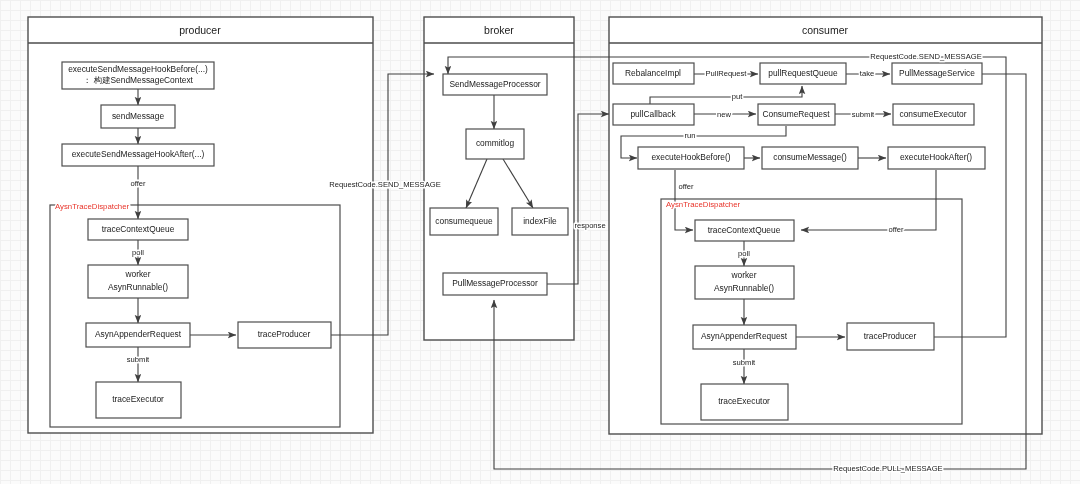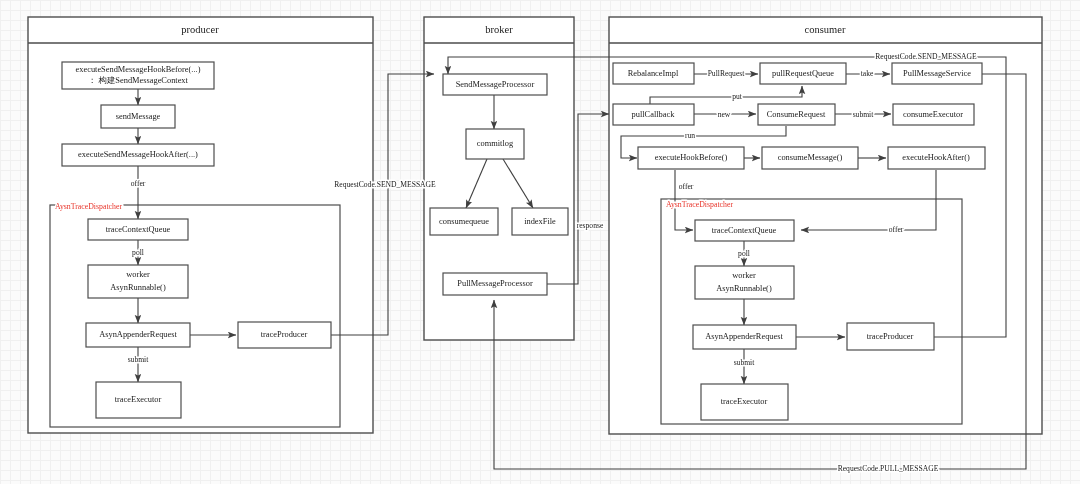--- a/index.html
+++ b/index.html
@@ -8,21 +8,21 @@
     background-color:#fbfbfb;
     background-image:
       linear-gradient(to right, #f0f0f0 1px, transparent 1px),
       linear-gradient(to bottom, #f0f0f0 1px, transparent 1px),
       linear-gradient(to right, #e6e6e6 1px, transparent 1px),
       linear-gradient(to bottom, #e6e6e6 1px, transparent 1px);
     background-size: 10px 10px, 10px 10px, 50px 50px, 50px 50px;
     background-position: 0 0, 0 0, 0 0, 0 0;
     font-family:"Liberation Sans", sans-serif;
   }
-  #stage{position:relative;width:908px;height:484px;font-family:Liberation Serif, serif;}
+  #stage{position:relative;width:908px;height:484px;}
   svg{position:absolute;top:0;left:0;width:1080px;height:484px;}
   .lane{fill:#ffffff;stroke:#4d4d4d;stroke-width:1.4;}
   .lane-hdr-line{stroke:#4d4d4d;stroke-width:1.4;}
   .group-box{fill:none;stroke:#4d4d4d;stroke-width:1.2;}
   .nbox{fill:#ffffff;stroke:#4d4d4d;stroke-width:1.2;}
   .edge{fill:none;stroke:#3f3f3f;stroke-width:1.1;}
   .lane-title{font-size:10.5px;fill:#1a1a1a;text-anchor:middle;dominant-baseline:middle;}
   .nlabel{font-size:8.4px;fill:#1a1a1a;text-anchor:middle;dominant-baseline:middle;}
   .elabel-bg{font-size:7.6px;text-anchor:middle;dominant-baseline:middle;
              fill:#1a1a1a;paint-order:stroke;stroke:#ffffff;stroke-width:3px;stroke-linejoin:round;}

